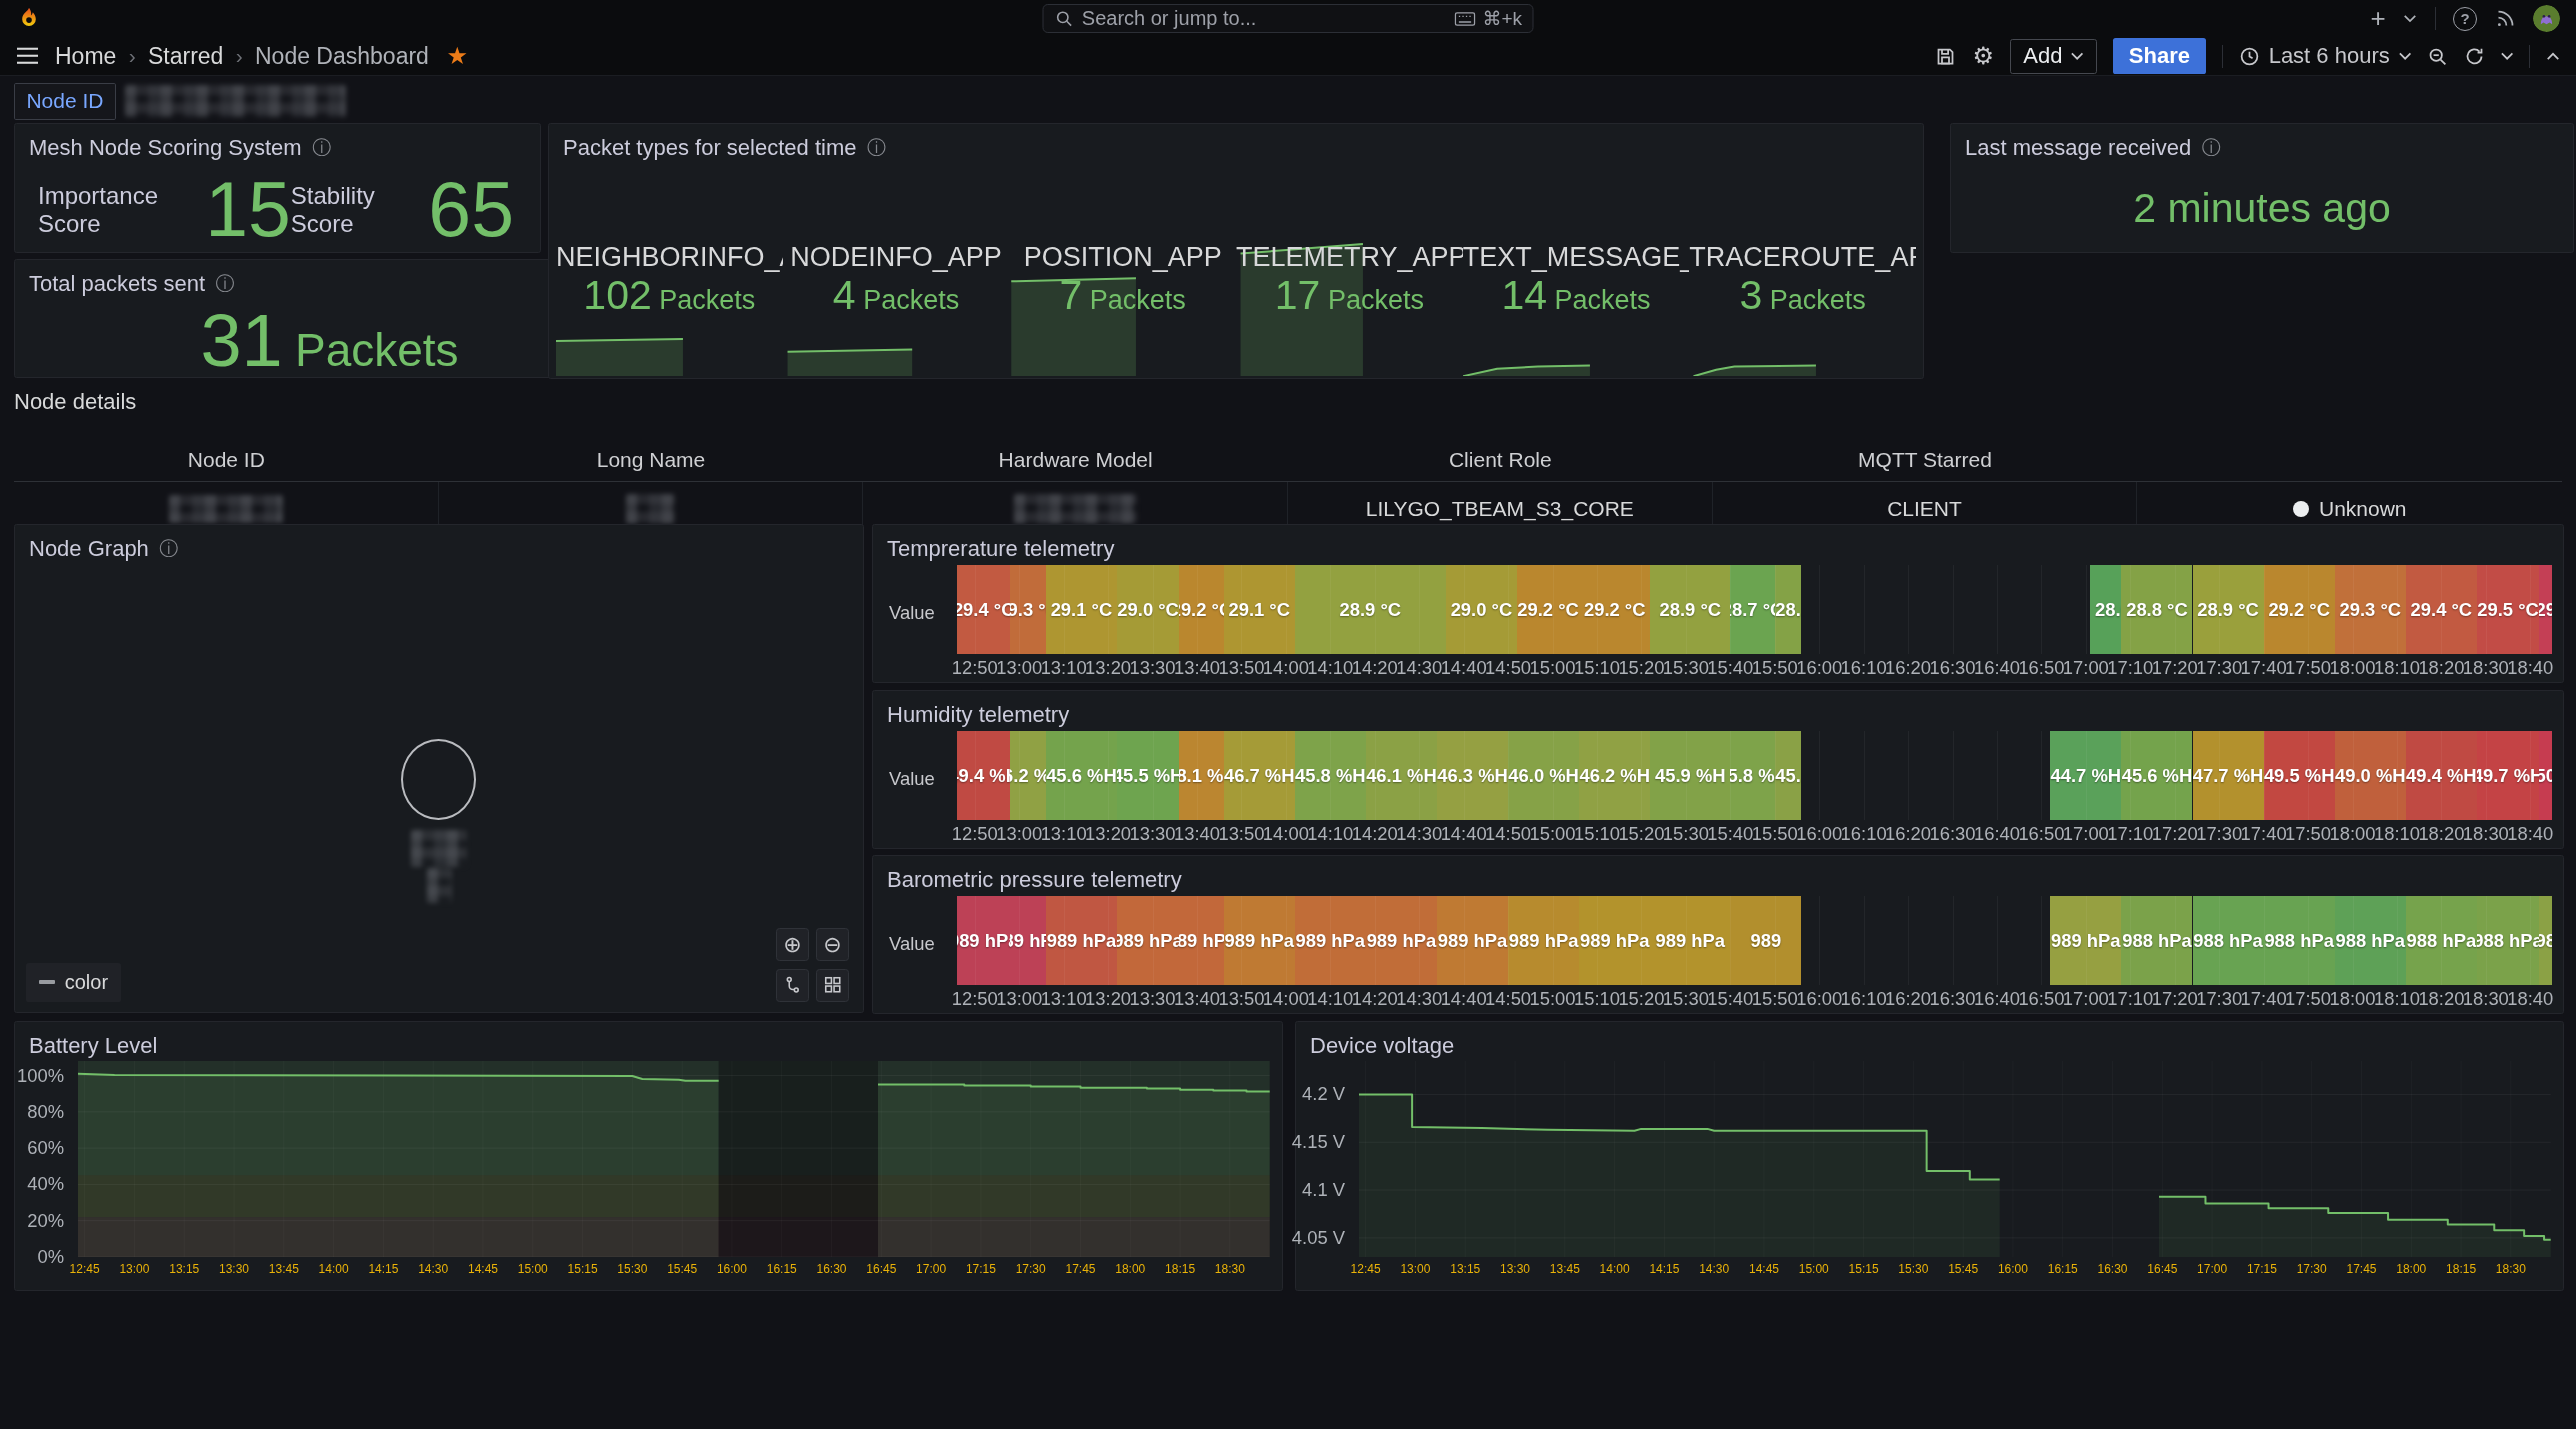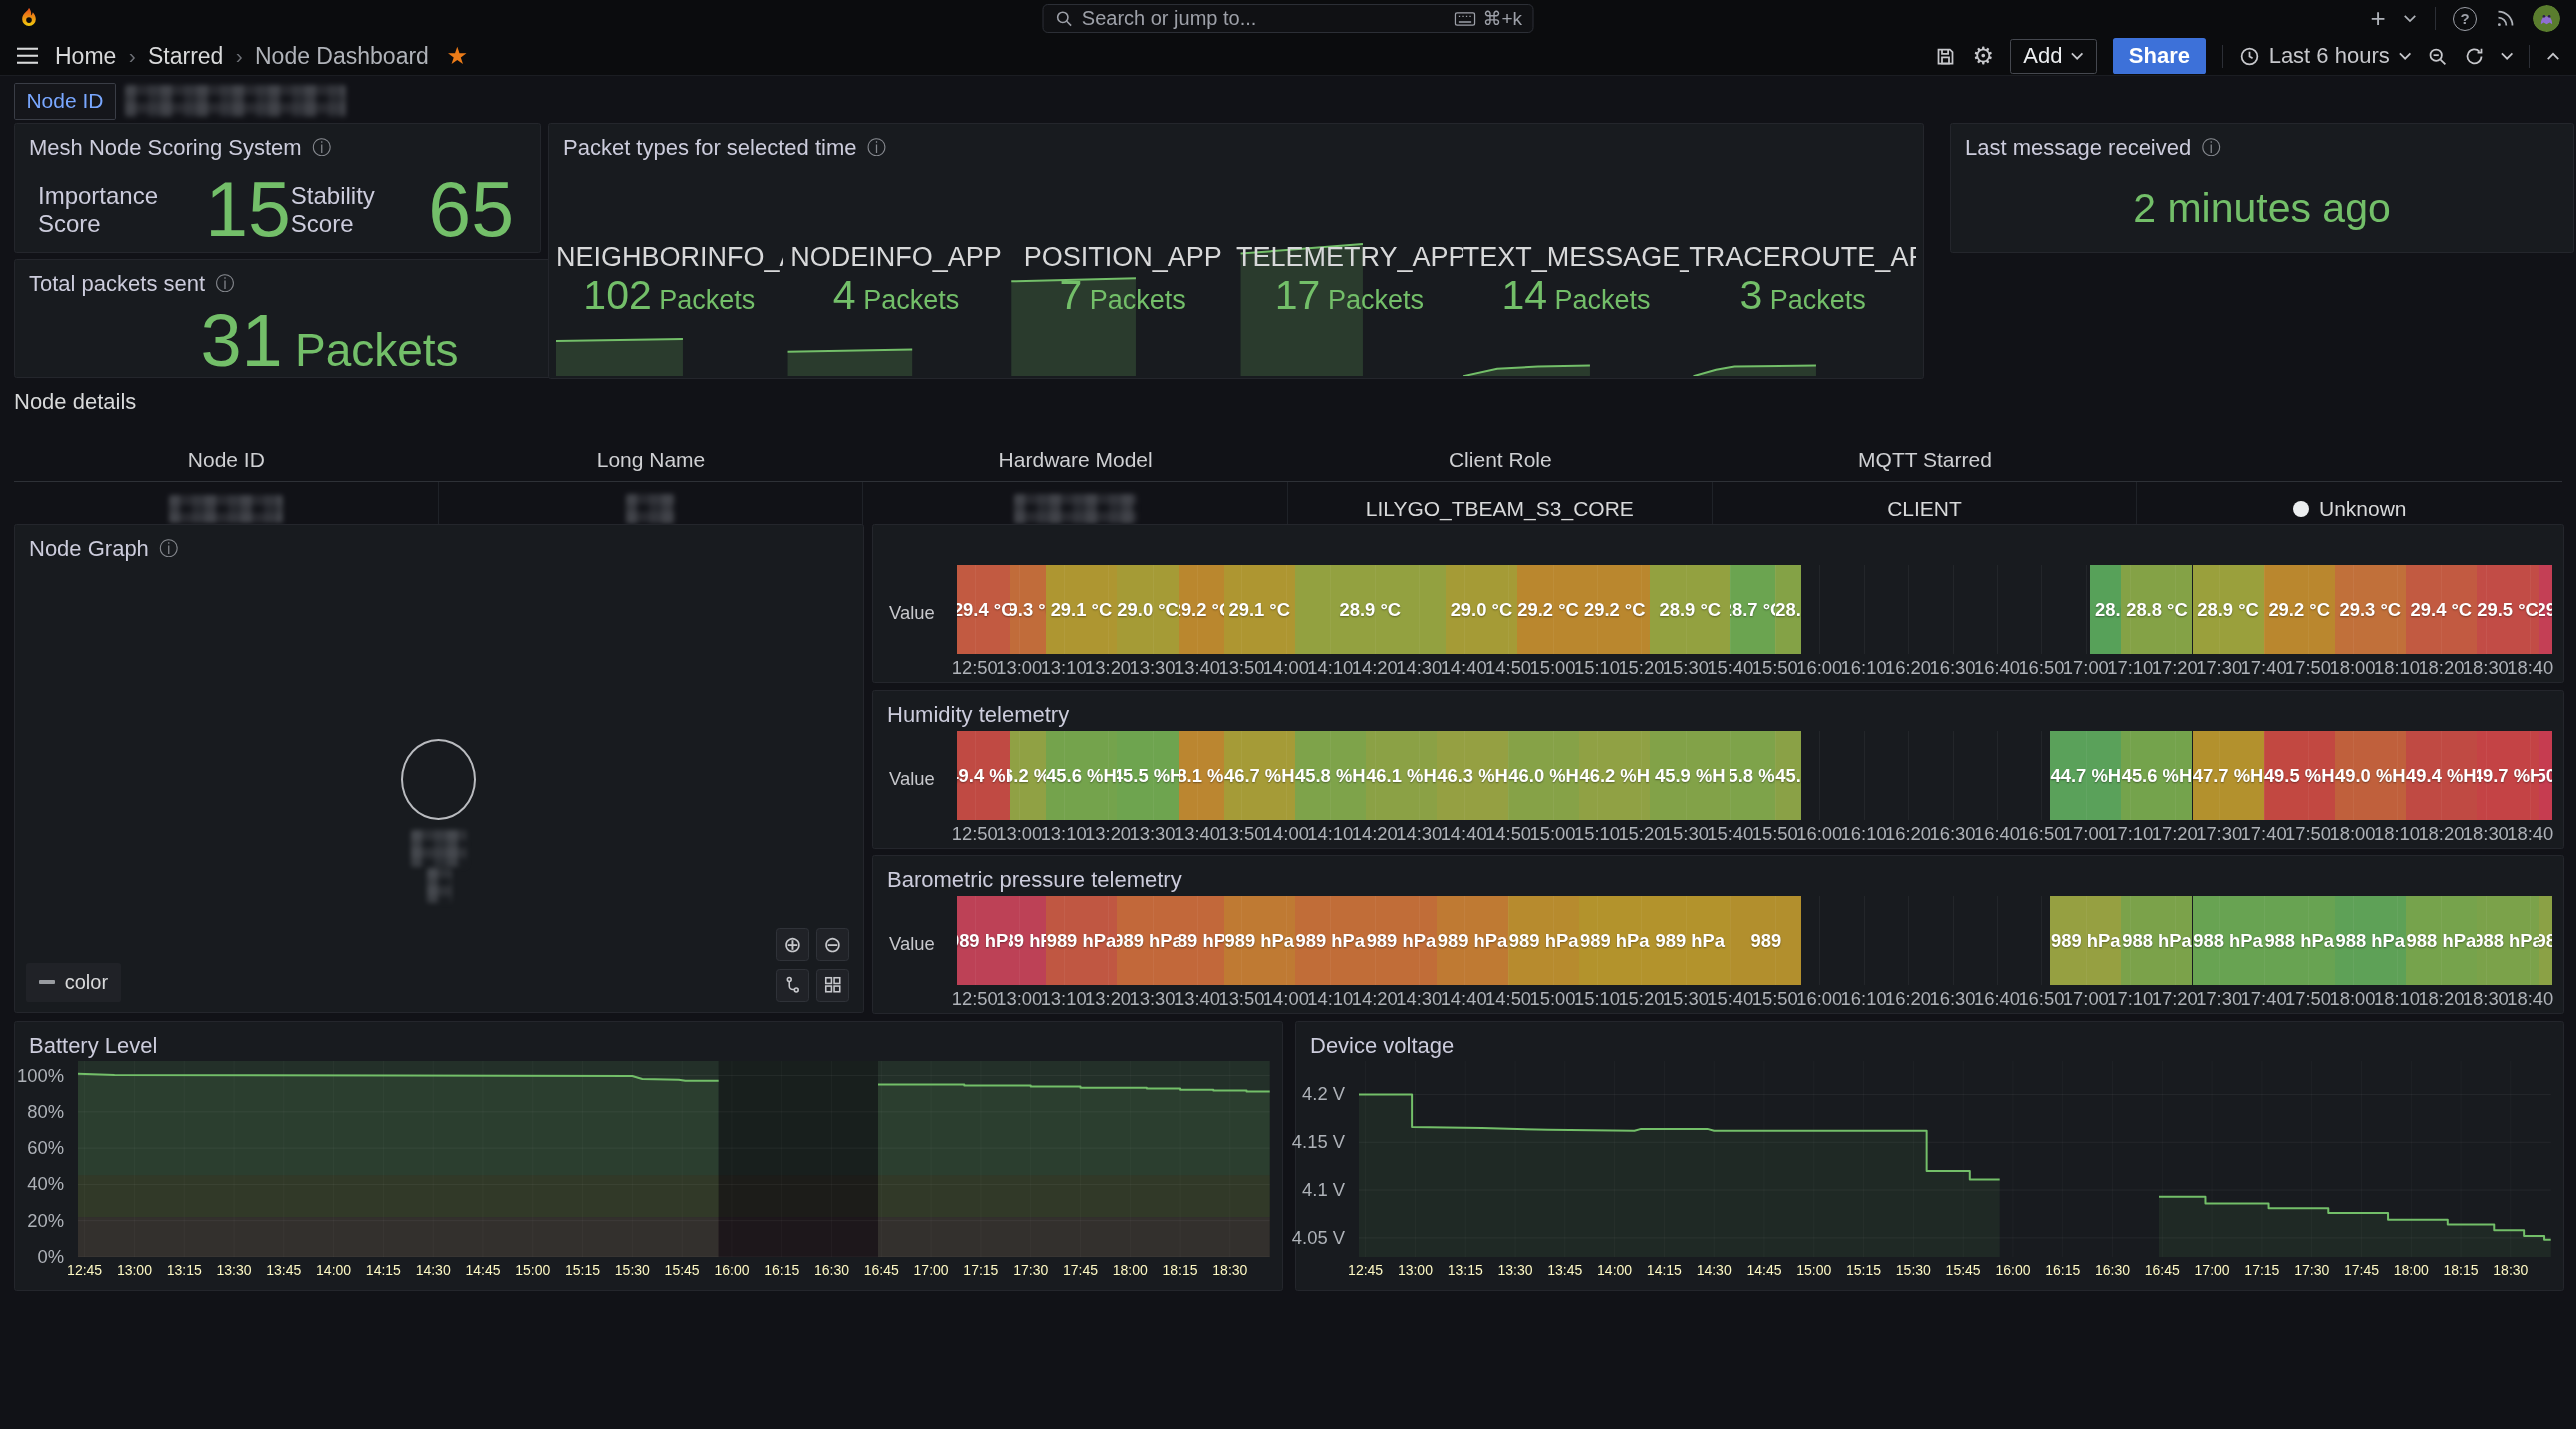--- a/index.html
+++ b/index.html
@@ -85,21 +85,21 @@
   .tl-grid{position:absolute;top:0;bottom:0;width:0.9px;background:rgba(255,255,255,.05)}
   .tl-ticks{position:absolute;left:84px;right:10.5px;bottom:1.8px;height:23px}
   .tl-tick{position:absolute;transform:translateX(-50%);font-size:18.4px;color:#aeb2b8;white-space:nowrap}
 
   
   .lc-plot{position:absolute;left:63px;right:12.3px;top:39px;bottom:33px}
   .lc-svg{position:absolute;inset:0;width:100%;height:100%}
   .lc-ylabels{position:absolute;left:0;top:39px;bottom:33px;width:56px}
   .lc-ylab{position:absolute;right:7px;transform:translateY(-50%);font-size:18.4px;color:#aeb2b8;white-space:nowrap}
   .lc-xticks{position:absolute;left:63px;right:12.3px;bottom:5.3px;height:23px}
-  .lc-xlab{position:absolute;transform:translateX(-50%);font-size:14px;color:#fef9c3;white-space:nowrap}
+  .lc-xlab{position:absolute;transform:translateX(-50%);font-size:12px;color:#eab308;white-space:nowrap}
 </style>
 </head>
 <body>
 
 <div id="app">
 
   <header id="topbar">
     <span class="icon">
       <svg width="26" height="26" viewBox="0 0 24 24">
           <defs>
@@ -385,20 +385,23 @@
           </svg>
       </span>
     </div>
     <div class="ng-legend">
       <span class="ng-dash"></span>
       <span>color</span>
     </div>
   </section>
 
   <section class="panel" id="tl-temperature" style="left:872px;top:524px;width:1692px;height:159px">
+    <div class="ptitle">
+        <span>Temprerature telemetry</span>
+      </div>
     <div class="tl-ylabel">Value</div>
     <div class="tl-plot">
         <div class="tl-seg" style="left: 0%; width: 3.34262%; background: rgb(194, 90, 65);">
           <span class="tl-seg-label">29.4 °C</span>
         </div>
         <div class="tl-seg" style="left: 3.34262%; width: 2.22841%; background: rgb(193, 108, 58);">
           <span class="tl-seg-label">29.3 °C</span>
         </div>
         <div class="tl-seg" style="left: 5.57103%; width: 4.45682%; background: rgb(174, 150, 49);">
           <span class="tl-seg-label">29.1 °C</span>

